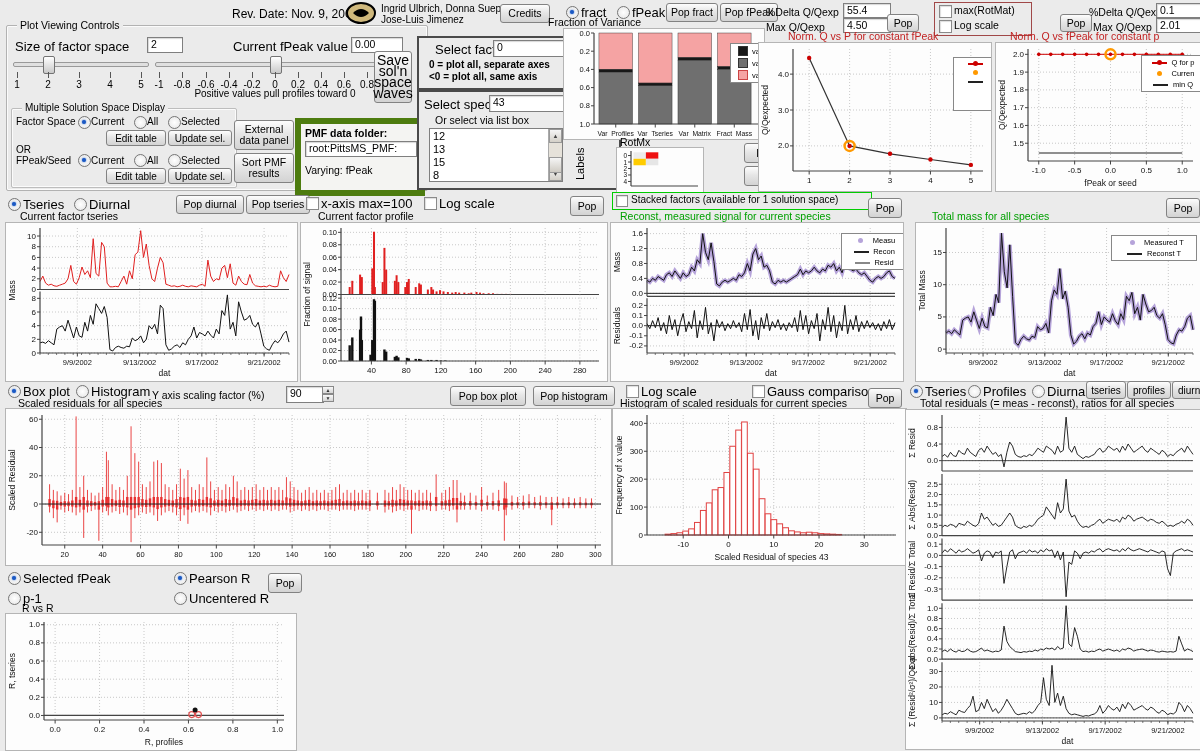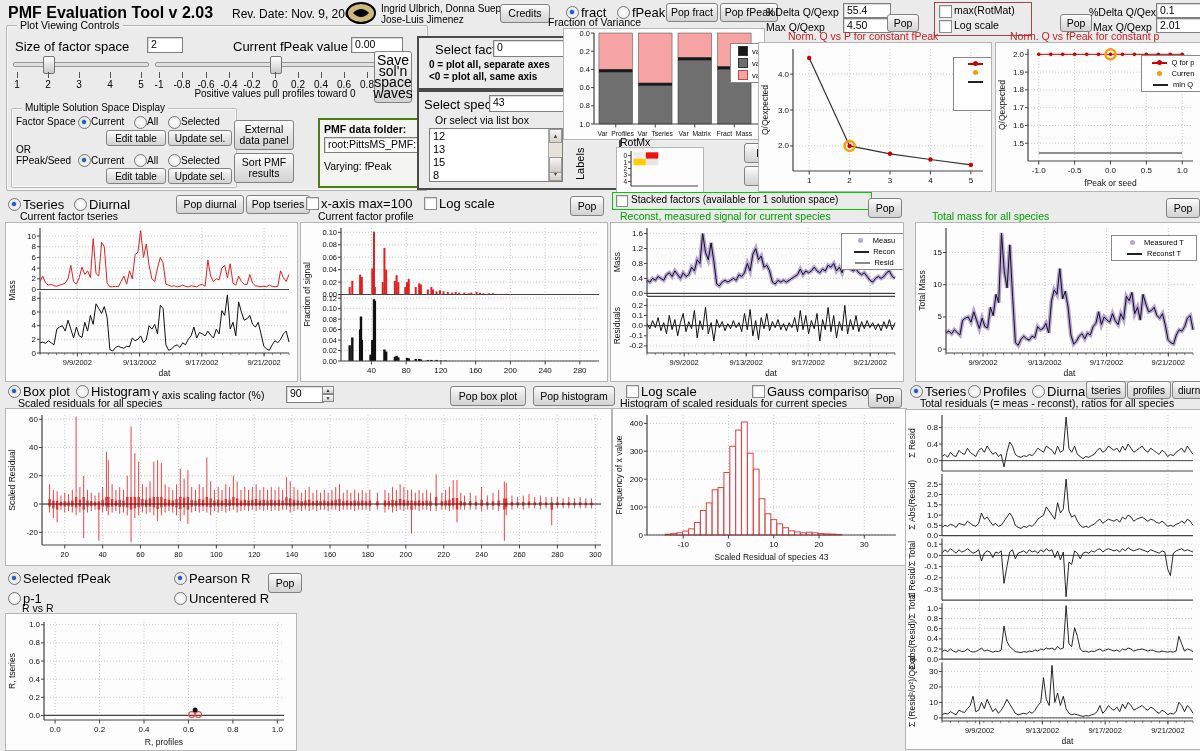--- a/index.html
+++ b/index.html
@@ -50,21 +50,20 @@
   .scroll .tr{flex:1;position:relative;}
   .scroll .th{position:absolute;left:0;right:0;top:14px;height:14px;background:linear-gradient(#f5f5f5,#cfcbc3);
               border:1px solid #999;}
   .vert{writing-mode:vertical-rl;transform:rotate(180deg);font-size:11px;}
 </style>
 </head>
 <body>
 
 <div class="win">
 
-  <div class="abs b" style="left:8px;top:4px;font-size:16px;">PMF Evaluation Tool  v 2.03</div>
   <div class="abs s12" style="left:232px;top:7px;">Rev. Date: Nov. 9, 2009</div>
   <span class="abs" style="left:345px;top:2px;">
     <svg width="32" height="23">
         <ellipse cx="16" cy="11" rx="14" ry="10" fill="#cfb87c" stroke="#000" stroke-width="2"></ellipse>
         <path d="M8 11 q8 -8 16 0 q-8 8 -16 0" fill="#000"></path>
       </svg>
   </span>
   <div class="abs s10" style="left:381px;top:3px;">Ingrid Ulbrich, Donna Suep</div>
   <div class="abs s10" style="left:381px;top:14px;">Jose-Luis Jimenez</div>
   <div class="btn" style="left:500px;top:4px;width:48px;height:17px;">Credits</div>
@@ -199,21 +198,21 @@
 
     <div class="btn" style="left:227px;top:94px;width:58px;height:28px;flex-direction:column;">
       <span>External</span>
         <span>data panel</span>
     </div>
     <div class="btn" style="left:227px;top:127px;width:58px;height:28px;flex-direction:column;">
       <span>Sort PMF</span>
         <span>results</span>
     </div>
 
-    <div class="abs" style="left:288px;top:92px;width:118px;height:66px;border:2px solid #4d7c0f;background:#f4f4f2;margin-left:23px;">
+    <div class="abs" style="left:288px;top:92px;width:118px;height:66px;border:6px solid #4d7c0f;background:#f4f4f2;">
       <div class="abs s105 b" style="left:4px;top:3px;">PMF data folder:</div>
       <div class="field" style="left:4px;top:17px;width:104px;height:14px;">root:PittsMS_PMF:</div>
       <div class="abs s105" style="left:4px;top:40px;">Varying: fPeak</div>
     </div>
   </div>
 
   <div class="btn" style="left:374px;top:51px;width:36px;height:50px;flex-direction:column;font-size:14px;">
     <span>Save</span>
       <span>sol'n</span>
       <span>space</span>

